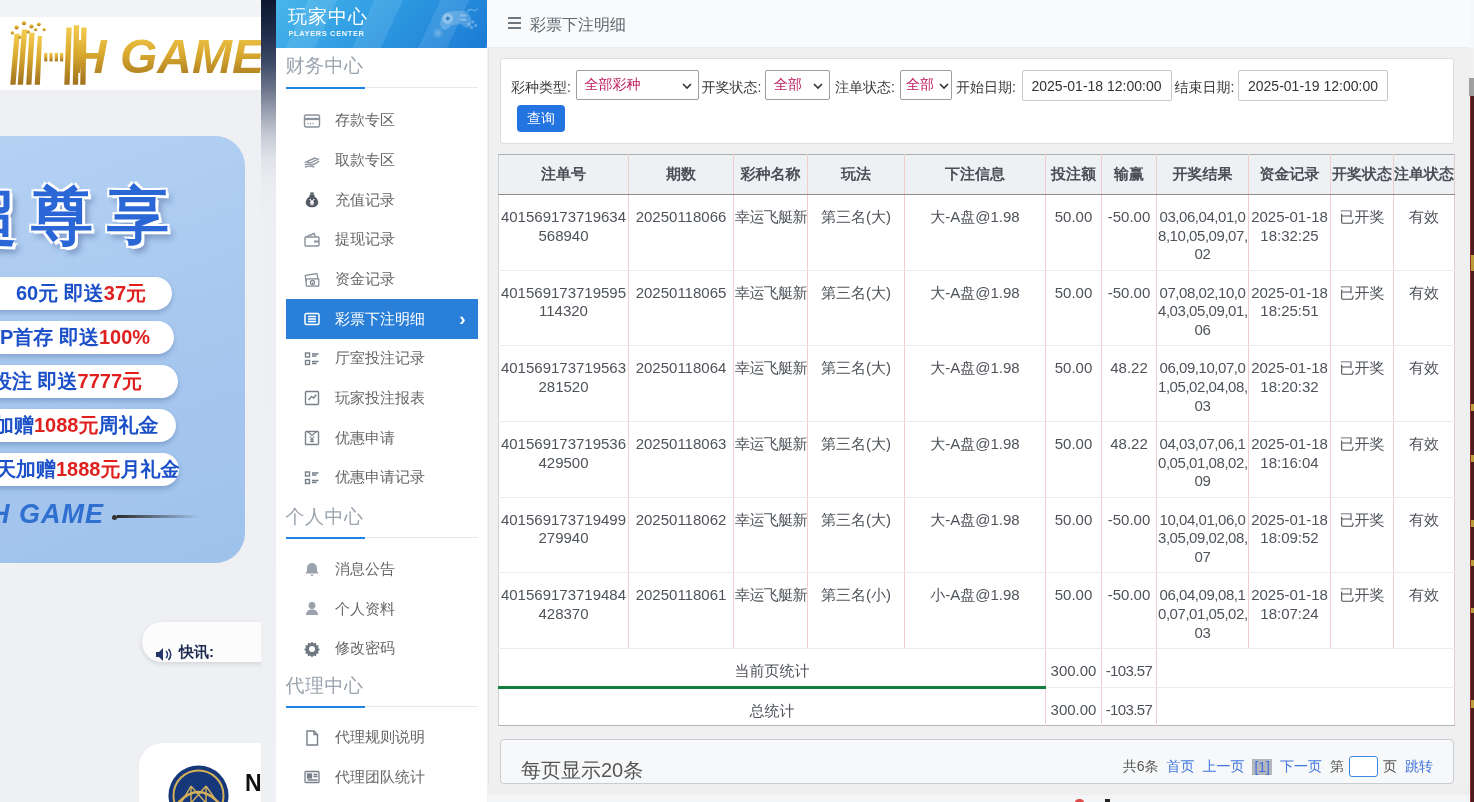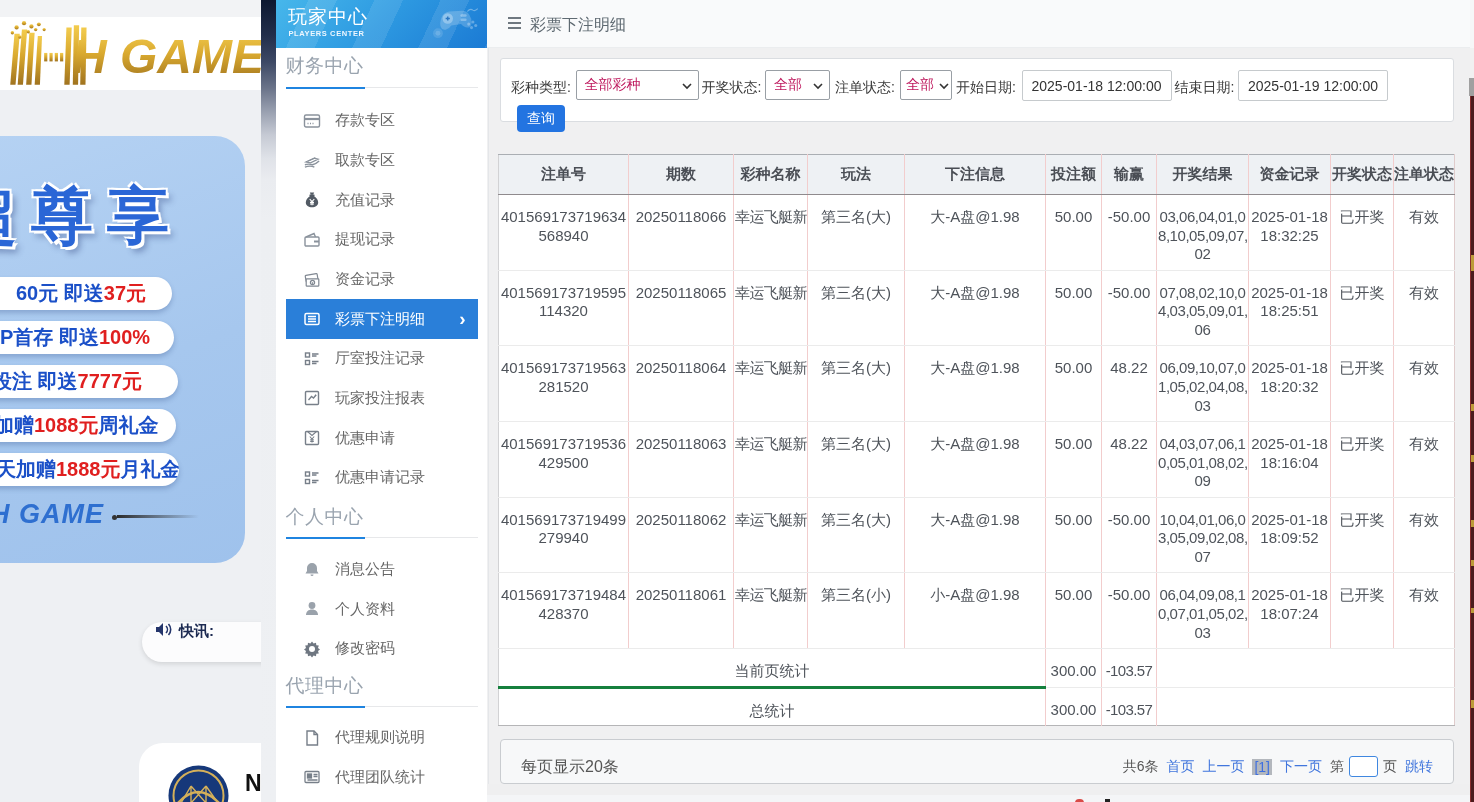--- a/index.html
+++ b/index.html
@@ -8,21 +8,21 @@
 #back{position:absolute;left:0;top:0;width:1474px;height:802px}
 #topstrip{position:absolute;left:0;top:0;width:600px;height:17px;background:#f2f3f5}
 #whiteband{position:absolute;left:0;top:17px;width:600px;height:73px;background:#fff}
 #banner{position:absolute;left:-30px;top:136px;width:275px;height:427px;background:linear-gradient(160deg,#b5d2f3 0%,#a6c7ee 55%,#9fc2ec 100%);border-radius:30px}
 .bigzh{position:absolute;left:-15px;top:38px;font-size:62px;font-weight:900;color:#2a66d6;letter-spacing:14px;white-space:nowrap;
  text-shadow:-2px -2px 0 #fff,2px -2px 0 #fff,-2px 2px 0 #fff,3px 3px 0 #fff,5px 6px 6px rgba(40,60,120,.45)}
 .pill{position:absolute;left:-10px;height:33px;background:#fff;border-radius:17px;box-shadow:0 3px 5px rgba(30,60,120,.25);display:flex;align-items:center;white-space:nowrap;overflow:hidden;font-weight:700;font-size:20px;color:#1b50c8}
 .pill .r{color:#e01f1f}
 .hgame{position:absolute;left:20px;top:363px;font-size:27px;font-weight:700;font-style:italic;color:#2e6fd0;letter-spacing:1px;white-space:nowrap}
 .hline{position:absolute;left:147px;top:379px;width:82px;height:3px;background:linear-gradient(90deg,#2b2b2b,rgba(80,80,80,0))}
-#kuaixun{position:absolute;left:142px;top:622px;width:160px;height:40px;background:#fcfcfd;border-radius:20px 0 0 20px;box-shadow:0 2px 5px rgba(0,0,0,.12);display:flex;align-items:flex-start}
+#kuaixun{position:absolute;left:142px;top:622px;width:160px;height:40px;background:#fcfcfd;border-radius:20px 0 0 20px;box-shadow:0 2px 5px rgba(0,0,0,.12);display:flex;align-items:flex-end}
 #kuaixun .kx{font-weight:700;font-size:15px;color:#1d2b52;margin-left:7px}
 #botbox{position:absolute;left:139px;top:743px;width:200px;height:80px;background:#fff;border-radius:24px 0 0 0}
 #nlet{position:absolute;left:245px;top:770px;font-size:23px;font-weight:700;color:#111}
 
 #strip{position:absolute;left:261px;top:0;width:15px;height:802px;
  background:linear-gradient(180deg,#0d1830 0px,#222e4b 35px,#3d4965 62px,#6a7389 88px,#9aa1b1 112px,#c6cad4 135px,#dfe2e8 158px,#eaecf0 180px,#edeff2 220px,#eef0f3 100%)}
 
 #sidebar{position:absolute;left:276px;top:0;width:211px;height:802px;background:#fff}
 #shead{position:relative;width:211px;height:48px;background:linear-gradient(135deg,#47b7eb 0%,#2f9ce2 45%,#1b7ad4 100%);overflow:hidden}
 #shead::before{content:"";position:absolute;left:-20px;top:-30px;width:260px;height:120px;background:repeating-linear-gradient(115deg,rgba(255,255,255,0.10) 0 26px,rgba(255,255,255,0) 26px 60px)}
@@ -36,41 +36,41 @@
 .mi .tx{margin-left:14px}
 .mi.sel{background:#2a7fd9;color:#fff;margin:0 9.5px 0 10px;height:39.5px}
 .mi.sel .ic{margin-left:17px}
 .mi.sel .arrow{margin-left:auto;margin-right:12px;font-size:19px;font-weight:700;color:#fff}
 
 #main{position:absolute;left:487px;top:0;width:983px;height:802px;background:#f0f0f1}
 #topbar{position:absolute;left:0;top:0;width:983px;height:48px;background:#f9fafb;border-bottom:1px solid #ebedef}
 #hamb{position:absolute;left:21px;top:17px;width:13px;height:12px}
 #hamb i{display:block;height:2px;background:#6f7880;margin-bottom:3px}
 #ttl{position:absolute;left:43px;top:15px;font-size:16px;color:#5f6a72}
-#filter{position:absolute;left:13px;top:58px;width:954px;height:64px;background:#fff;border:1px solid #dadde1;border-radius:3px}
+#filter{position:absolute;left:13px;top:58px;width:954px;height:86px;background:#fff;border:1px solid #dadde1;border-radius:3px}
 .flabel{position:absolute;top:20px;font-size:14px;color:#3a3a3a}
 .fsel{position:absolute;top:11px;height:30px;border:1px solid #999fa5;border-radius:2px;background:#fff;font-size:14px;color:#be185d;display:flex;align-items:center;padding-left:8px}
 .fsel svg{position:absolute;right:6px;top:10px}
 .finp{position:absolute;top:11px;white-space:nowrap;height:31px;border:1px solid #c6cacd;border-radius:2px;background:#fff;font-size:14px;color:#333;display:flex;align-items:center;padding-left:9px}
 #qbtn{position:absolute;left:16px;top:46px;width:48px;height:27px;background:#2374e1;border-radius:4px;color:#fff;font-size:14px;display:flex;align-items:center;justify-content:center}
 
 #tbl{position:absolute;left:11px;top:154px;background:#fff;border-collapse:collapse;table-layout:fixed;width:956px;font-size:15px;color:#4e535a}
 #tbl th{background:#eef1f4;font-weight:700;color:#4a4e55;border-bottom:1.5px solid #8f8a8d;height:40px;vertical-align:middle;overflow:hidden;padding:0}
 #tbl td:nth-child(3){letter-spacing:-0.6px;white-space:nowrap}
 #tbl .datarow td:nth-child(8){letter-spacing:-0.45px}
 #tbl td{vertical-align:top;padding:13px 1px 0 1px;text-align:center;line-height:18.6px;overflow:hidden}
 #tbl .datarow td{border-bottom:1px solid #ebebeb}
 #tbl th+th,#tbl .datarow td+td{border-left:1px solid #f2cdcd}
 #tbl{border:1px solid #d2d2d4;border-top:1px solid #aaaeb3;border-bottom:1px solid #b5b5b7;border-right:1px solid #e0cccc}
 .srow td{height:39px}
 .srow .bl,.srow .br{border-left:1px solid #f2cdcd}
 .srow2 .bl,.srow2 .br{border-left:1px solid #f2cdcd}
 
 #pager{position:absolute;left:13px;top:739px;width:954px;height:45px;background:#f7f8f9;border:1px solid #c9ccd0;border-radius:4px}
-#pager .lft{position:absolute;left:20px;top:17px;font-size:16px;color:#555}
+#pager .lft{position:absolute;left:20px;top:17px;font-size:20px;color:#555}
 #pager .rgt{position:absolute;right:20px;top:16px;font-size:14px;color:#555;display:flex;align-items:center}
 #pager .rgt a{color:#4176dd;text-decoration:none;margin-left:8px}
 #pager .cur{background:#b3b7bd;color:#3e6fe0;padding:0 2px;margin-left:8px}
 #pager input{width:29px;height:21px;border:1px solid #3f87e0;border-radius:3px;margin:0 5px;outline:none}
 #footstrip{position:absolute;left:0;top:784px;width:983px;height:18px;background:#efeff0}
 #footstrip::after{content:"";position:absolute;left:0;top:11px;width:983px;height:7px;background:#f4f5f7}
 .reddot{position:absolute;left:588px;top:799px;width:9px;height:8px;border-radius:5px;background:#d94a48}
 .blkdot{position:absolute;left:618px;top:799px;width:5px;height:3px;background:#222}
 
 #rstrip{position:absolute;left:1470px;top:0;width:4px;height:802px;background:linear-gradient(90deg,#8a2f2f 0 1px,#4c1b1d 1px)}

